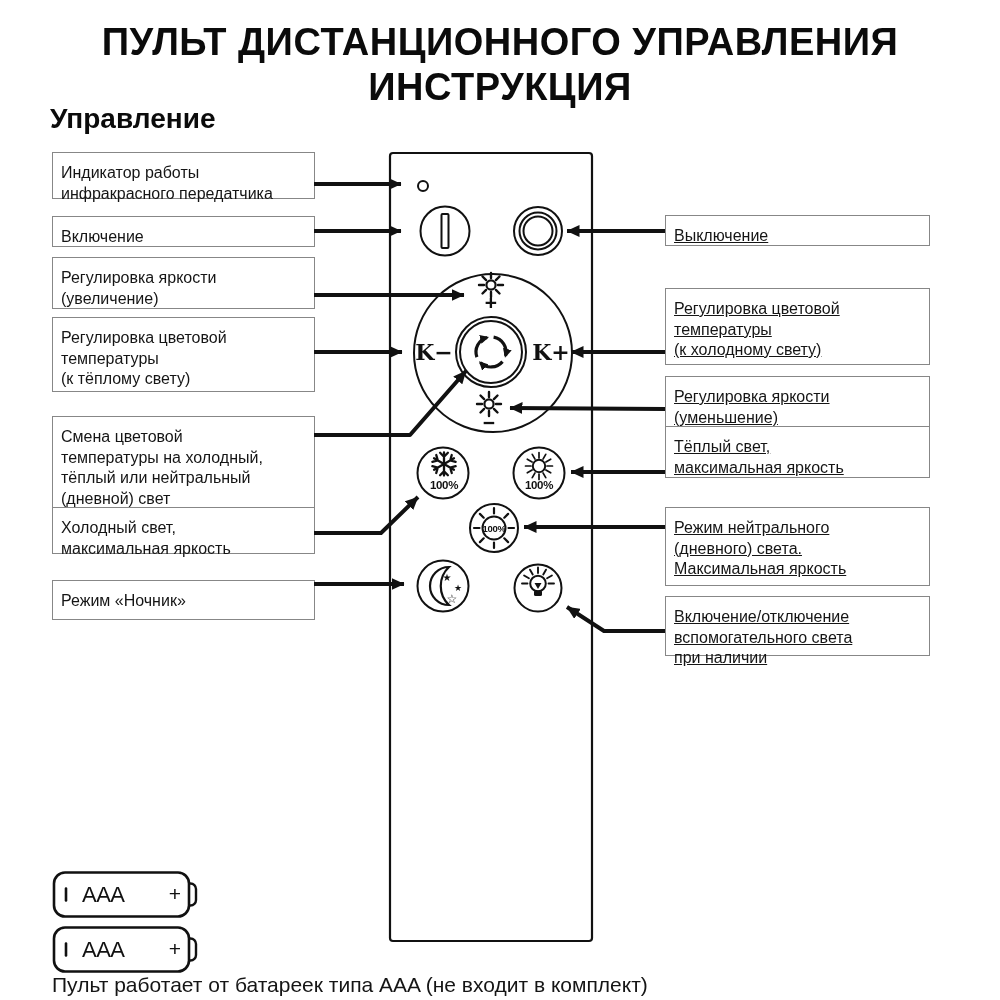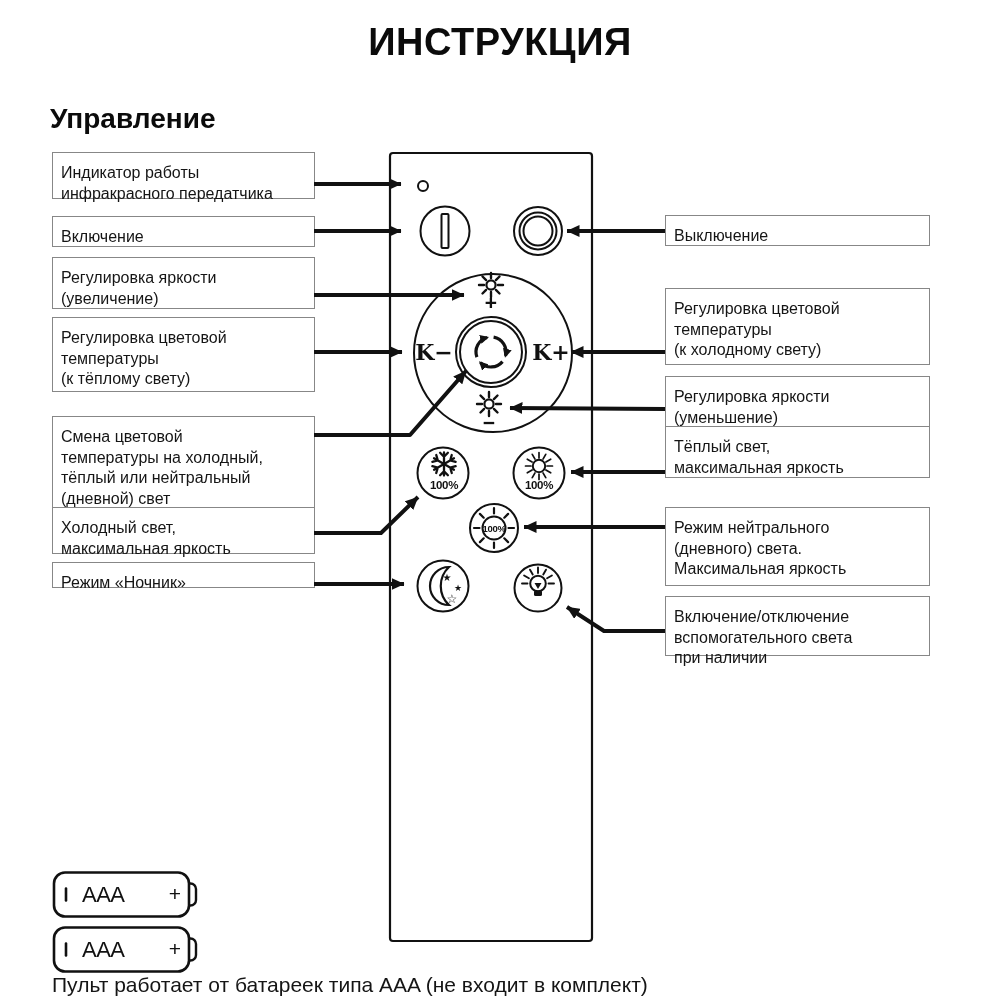--- a/index.html
+++ b/index.html
@@ -4,35 +4,36 @@
 <style>
   html,body{margin:0;padding:0;background:#fff;}
   body{width:1000px;height:1000px;position:relative;overflow:hidden;
        font-family:"Liberation Sans",sans-serif;color:#121212;}
   .title{position:absolute;top:20px;left:0;width:1000px;text-align:center;
          font-weight:800;font-size:38px;line-height:45px;letter-spacing:.5px;color:#0b0b0b;}
   .section-heading{position:absolute;top:103px;left:50px;font-size:28px;font-weight:700;color:#0b0b0b;}
   .box{position:absolute;border:1.3px solid #878787;background:#fff;box-sizing:border-box;
        padding:10px 8px;font-size:16px;line-height:20.5px;white-space:pre-line;color:#151515;}
   .lbox{left:52px;width:263px;}
-  .rbox{left:665px;width:265px;}
+  .rbox{left:665px;width:265px;text-decoration:underline;}
   .b0{top:152px;height:47px}.b1{top:216px;height:31px}.b2{top:257px;height:52px}
   .b3{top:317px;height:75px}.b4{top:416px;height:92px}.b5{top:507px;height:47px}
-  .b6{top:562px;height:26px}
+  .b6{top:580px;height:40px}
   .r0{top:215px;height:31px}.r1{top:288px;height:77px}.r2{top:376px;height:53px}
   .r3{top:426px;height:52px}.r4{top:507px;height:79px}.r5{top:596px;height:60px}
   .footer-note{position:absolute;top:973px;left:52px;font-size:21px;color:#151515;}
   svg.canvas{position:absolute;left:0;top:0;}
   svg .ln{stroke:#111;fill:none;}
   svg text{fill:#111;}
 </style>
 </head>
 <body>
 
 <div class="title">
+  <div>ПУЛЬТ ДИСТАНЦИОННОГО УПРАВЛЕНИЯ</div>
   <div>ИНСТРУКЦИЯ</div>
 </div>
 
 <div class="section-heading">Управление</div>
 
 <div class="box lbox b0">Индикатор работы
 инфракрасного передатчика</div>
 <div class="box lbox b1">Включение</div>
 <div class="box lbox b2">Регулировка яркости
 (увеличение)</div>

